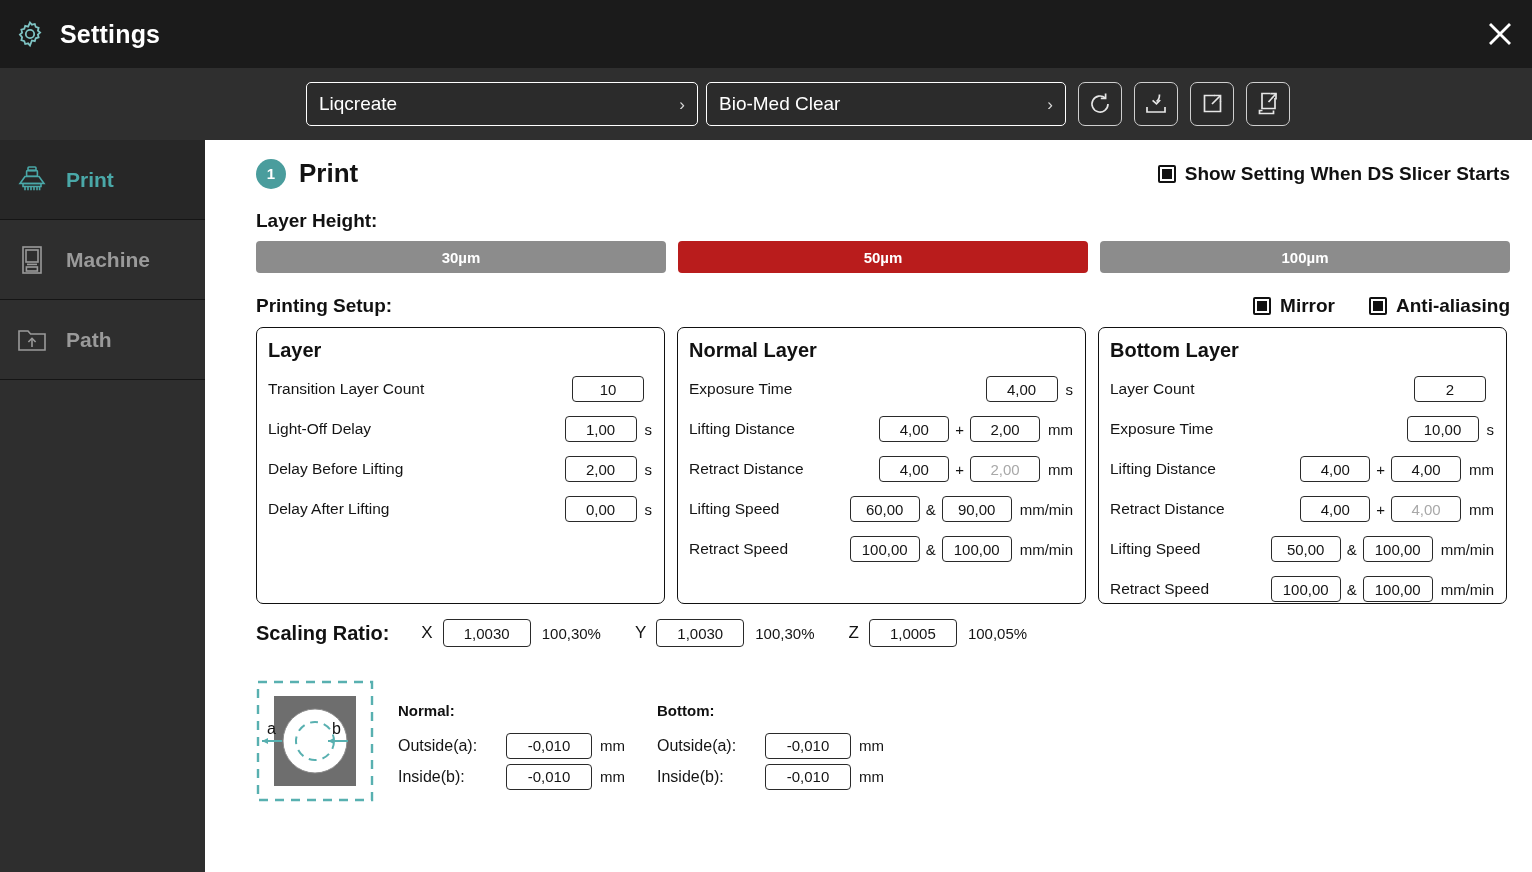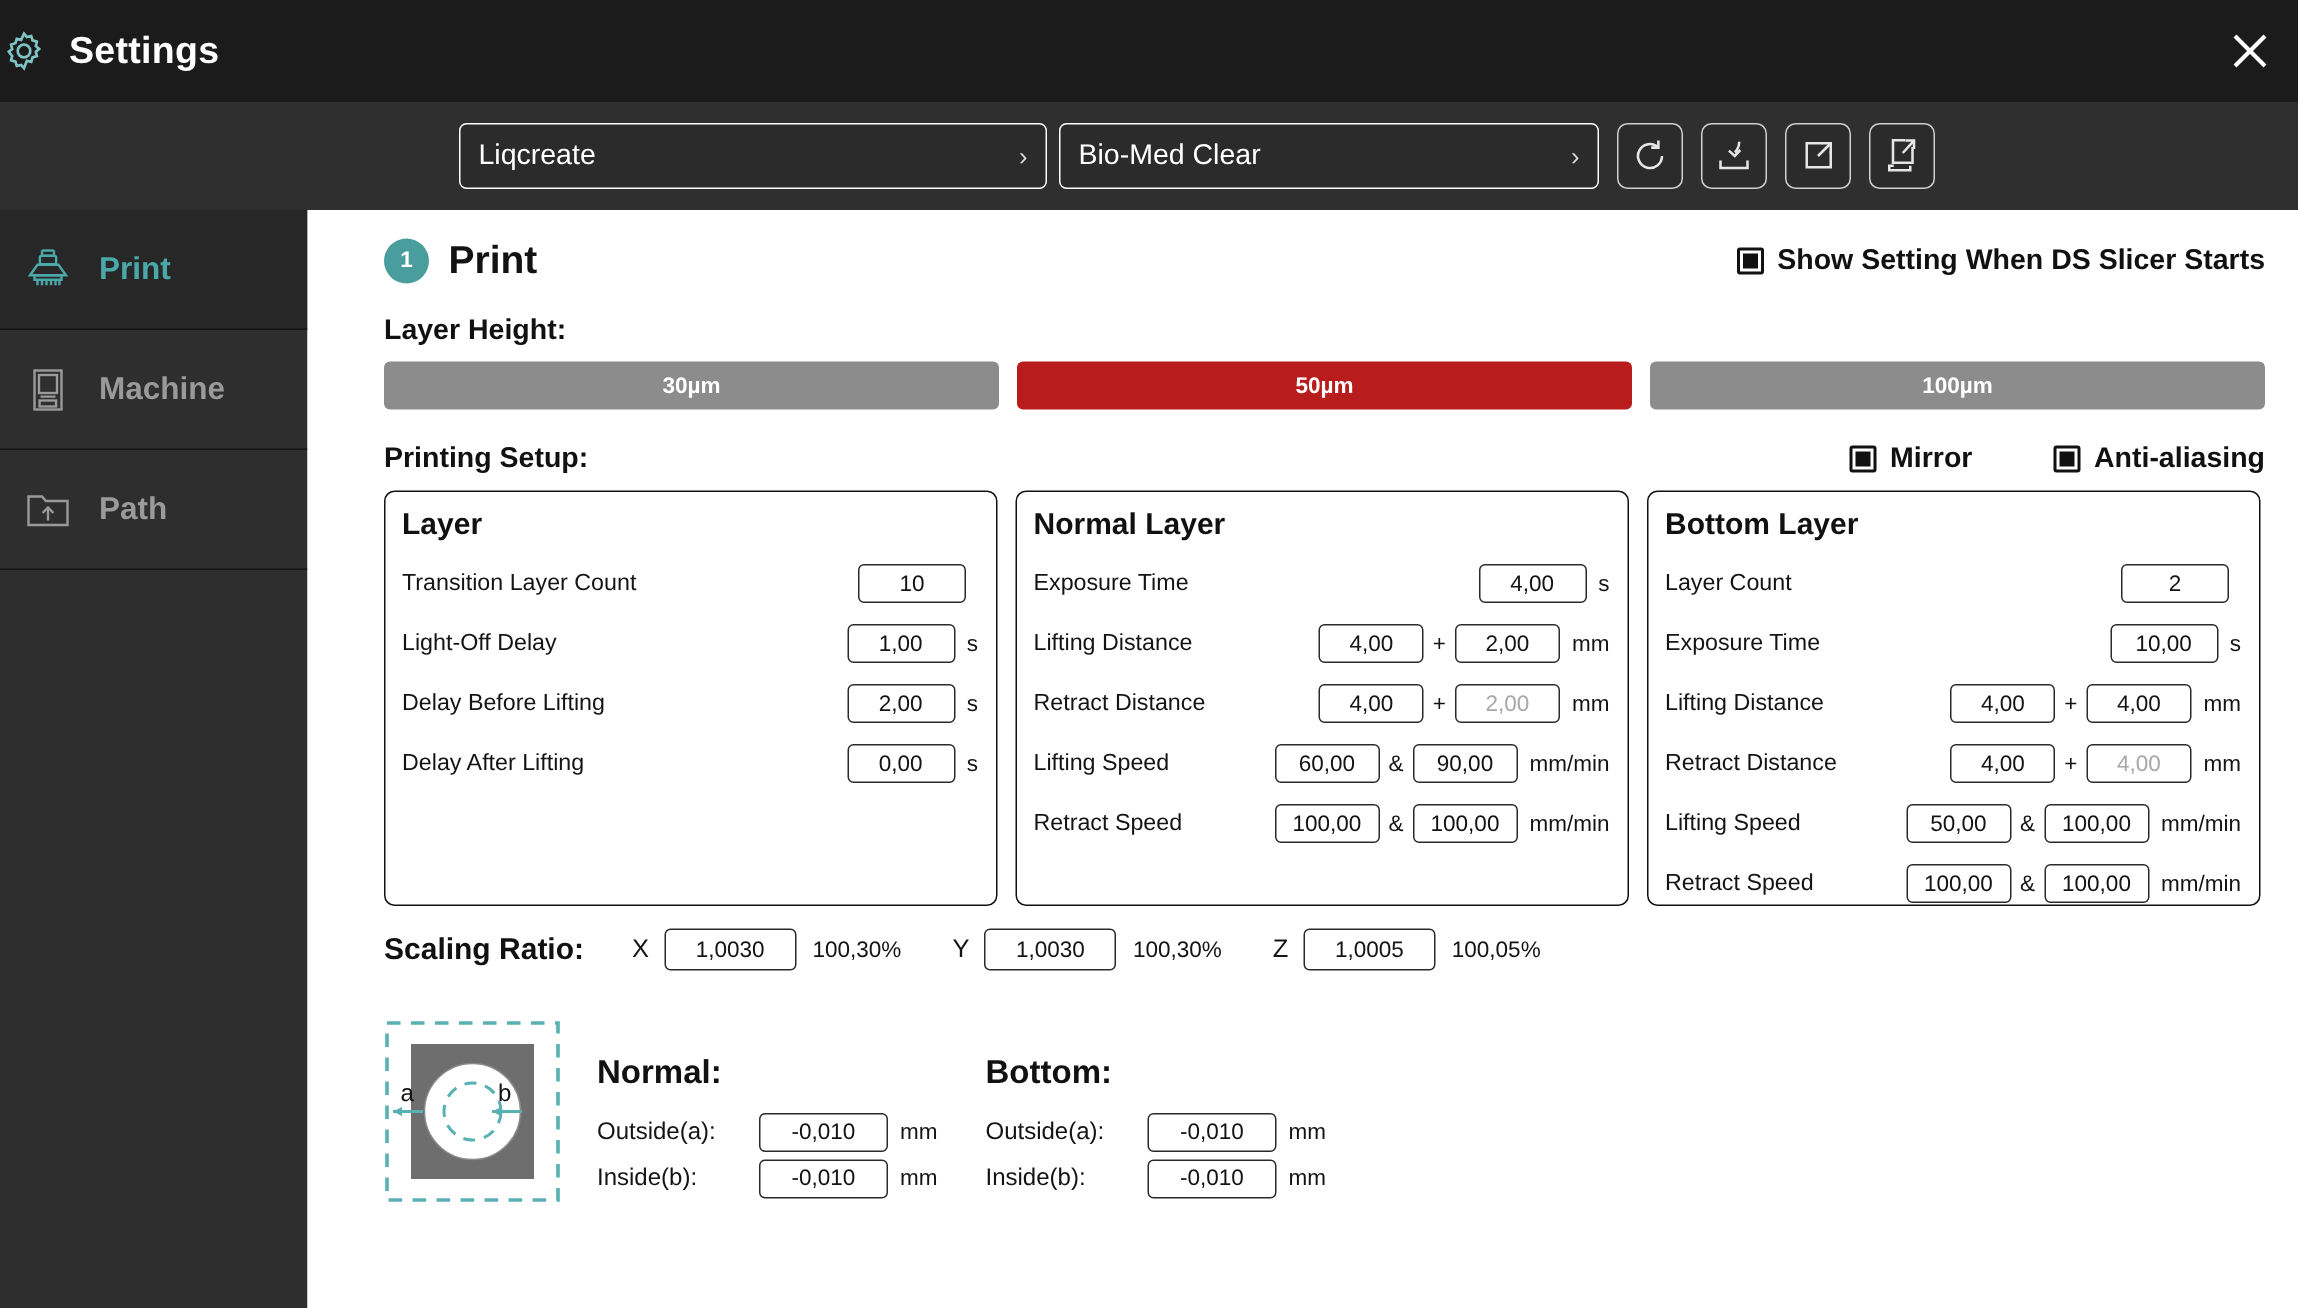--- a/index.html
+++ b/index.html
@@ -17,21 +17,21 @@
     position: absolute; top: 0; left: 0; width: 1348px; height: 5px;
     background: #3c3c3c;
   }
 
   
   .titlebar {
     position: absolute; top: 0; left: 0; width: 1532px; height: 68px;
     background: #1b1b1b;
     display: flex; align-items: center;
   }
-  .titlebar-left { display: flex; align-items: center; padding-left: 0; gap: 14px; justify-content: flex-end; }
+  .titlebar-left { display: flex; align-items: center; padding-left: 14px; gap: 14px; justify-content: flex-end; }
   .gear-icon { width: 32px; height: 32px; display: block; }
   .app-title {
     color: #ffffff; font-size: 25px; font-weight: bold; letter-spacing: .2px;
   }
   .close-btn {
     position: absolute; right: 8px; top: 10px;
     width: 48px; height: 48px;
     display: flex; align-items: center; justify-content: center;
     cursor: pointer;
   }
@@ -93,21 +93,21 @@
   .sec-title-wrap { display: flex; align-items: center; gap: 13px; }
   .step-badge {
     width: 30px; height: 30px; border-radius: 50%;
     background: #4a9d9d; color: #ffffff;
     font-size: 15px; font-weight: bold;
     display: flex; align-items: center; justify-content: center;
   }
   .sec-title { font-size: 26px; font-weight: bold; color: #121212; }
 
   .check-row { display: flex; align-items: center; gap: 9px; }
-  .check-row + .check-row { margin-left: 54px; }
+  .check-row + .check-row { margin-left: 34px; }
   .cbox {
     width: 18px; height: 18px; border: 2px solid #111111; border-radius: 2px;
     background: #ffffff; padding: 2px; cursor: pointer; flex: none;
   }
   .cbox i { display: block; width: 100%; height: 100%; background: #111111; }
   .check-label { font-size: 19px; font-weight: bold; color: #111111; white-space: nowrap; }
 
   .field-label-bold { font-size: 19px; font-weight: bold; color: #111111; }
 
   .sub-head { margin-top: 21px; }
@@ -162,21 +162,21 @@
   .scaling .title { font-size: 20px; font-weight: bold; color: #111111; margin-right: 32px; }
   .axis { font-size: 17px; color: #141414; margin-right: 10px; }
   .pct { font-size: 15px; color: #141414; margin: 0 34px 0 11px; }
   .inp-scale { width: 88px; height: 28px; }
 
   
   .comp { margin-top: 33px; display: flex; align-items: flex-start; gap: 24px; }
   .thumb { width: 118px; height: 122px; position: relative; flex: none; }
   .comp-cols { display: flex; gap: 0; padding-top: 22px; }
   .comp-col { width: 259px; }
-  .comp-col-title { font-size: 22px; font-weight: bold; color: #111111; margin-bottom: 11px; }
+  .comp-col-title { font-size: 15px; font-weight: bold; color: #111111; margin-bottom: 11px; }
   .comp-row { display: flex; align-items: center; height: 31px; }
   .comp-row .clabel { font-size: 16px; color: #141414; width: 108px; }
   .comp-inp { width: 86px; height: 26px; }
 </style>
 </head>
 <body>
 
 <div id="app">
 
   <div class="top-strip"></div>

